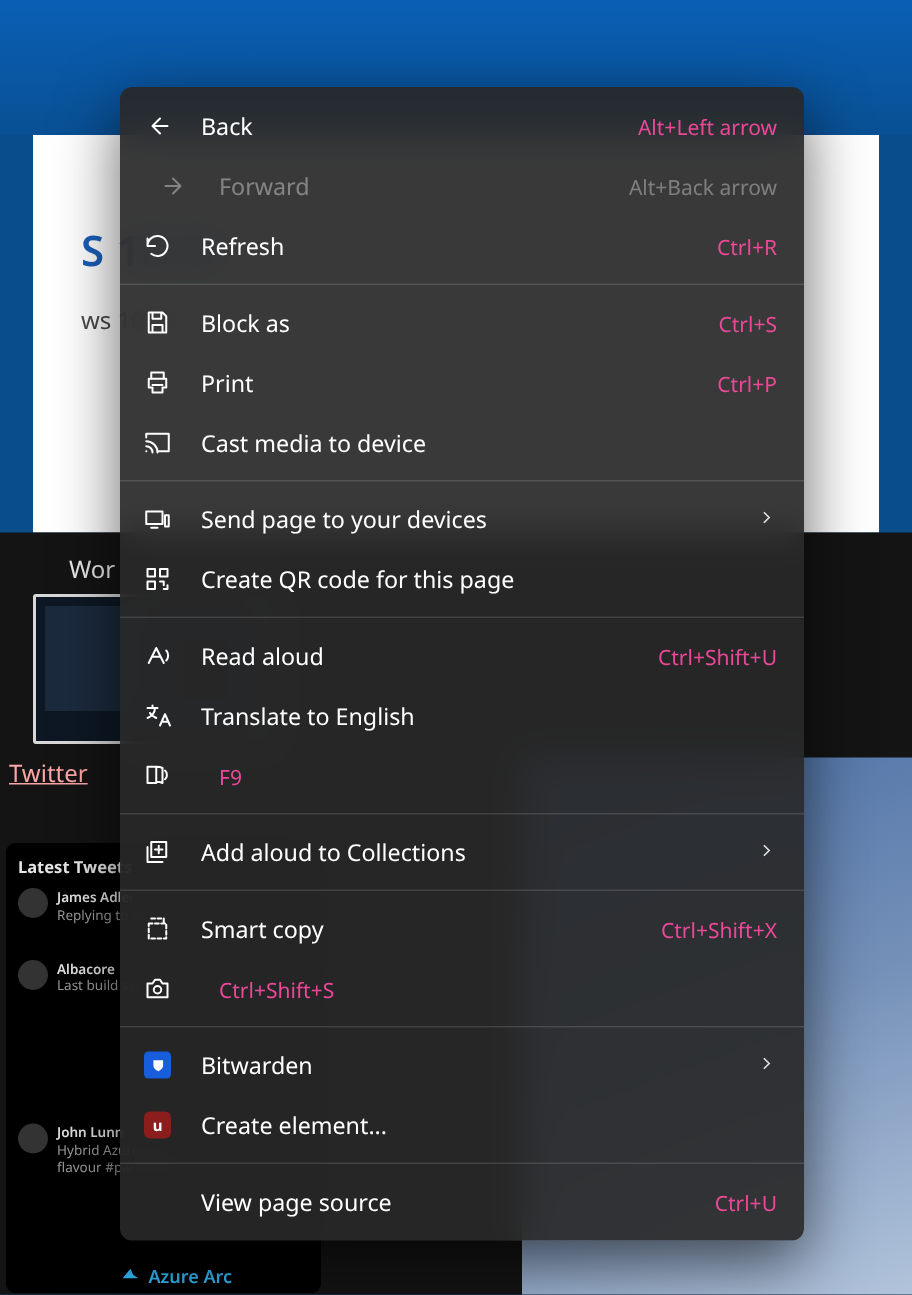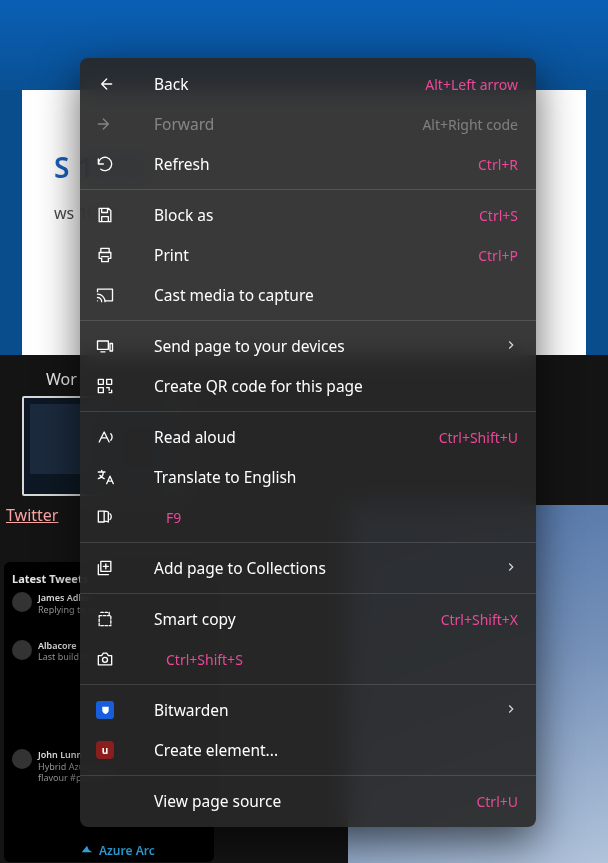--- a/index.html
+++ b/index.html
@@ -29,27 +29,26 @@
   .menu {
     position:absolute; top:58px; left:80px; width:456px;
     background: rgba(40,40,40,0.92);
     backdrop-filter: blur(12px);
     border-radius: 8px;
     box-shadow: 0 14px 42px rgba(0,0,0,.6);
     padding: 6px 0;
     color:#ffffff;
   }
   .item {
-    display:flex; align-items:center;
+    display:flex; align-items:flex-end;
     padding: 9px 18px 9px 14px;
     font-size:15.5px;
     cursor:pointer;
-    gap:20px;
   }
-  .item.disabled { color: rgba(255,255,255,.38); cursor:default; }
+  .item.disabled { color: rgba(255,255,255,.38); cursor:default;margin-left:12px; }
   .item.disabled .shortcut { color: rgba(255,255,255,.35); }
   .ico { width:22px; height:22px; margin-right:18px; flex:0 0 22px; display:flex; align-items:center; justify-content:center; color:inherit; }
   .ico svg { width:20px; height:20px; stroke:currentColor; fill:none; stroke-width:1.6; stroke-linecap:round; stroke-linejoin:round; }
   .label { flex:1 1 auto; }
   .shortcut { color:#ec4899; font-size:14px; margin-left:12px; white-space:nowrap;}
   .arrow { margin-left:12px; color:#dcdcdc; }
   .arrow svg{width:14px;height:14px;stroke:currentColor;fill:none;stroke-width:2;}
   .sep { height:1px; background: rgba(255,255,255,.13); margin:5px 0; }
 
   .badge-blue { width:18px;height:18px;border-radius:3px;background:#175DDC;display:flex;align-items:center;justify-content:center;}
@@ -108,21 +107,21 @@
     <span class="shortcut">Alt+Left arrow</span>
   </div>
 
   <div class="item disabled">
     <span class="ico">
         <svg viewBox="0 0 24 24">
           <path d="M10 6l6 6-6 6M4 12h12"></path>
         </svg>
       </span>
     <span class="label">Forward</span>
-    <span class="shortcut">Alt+Right code</span>
+    <span class="shortcut">Alt+Back arrow</span>
   </div>
 
   <div class="item">
     <span class="ico">
         <svg viewBox="0 0 24 24">
           <path d="M4 12a8 8 0 1 1 3 6.2M4 12V6m0 6h6"></path>
         </svg>
       </span>
     <span class="label">Refresh</span>
     <span class="shortcut">Ctrl+R</span>
@@ -149,21 +148,21 @@
     <span class="label">Print</span>
     <span class="shortcut">Ctrl+P</span>
   </div>
 
   <div class="item">
     <span class="ico">
         <svg viewBox="0 0 24 24">
           <path d="M3 8V5h18v14h-8 M3 11a9 9 0 0 1 9 9 M3 15a5 5 0 0 1 5 5 M3 19h.01"></path>
         </svg>
       </span>
-    <span class="label">Cast media to capture</span>
+    <span class="label">Cast media to device</span>
   </div>
 
   <div class="sep"></div>
 
   <div class="item">
     <span class="ico">
         <svg viewBox="0 0 24 24">
           <path d="M3 6h13v10H3z M18 9h3v9h-3z M7 19h5"></path>
         </svg>
       </span>
@@ -213,21 +212,21 @@
   </div>
 
   <div class="sep"></div>
 
   <div class="item">
     <span class="ico">
         <svg viewBox="0 0 24 24">
           <path d="M7 4h12v12H7z M4 8v12h12 M13 7v6 M10 10h6"></path>
         </svg>
       </span>
-    <span class="label">Add page to Collections</span>
+    <span class="label">Add aloud to Collections</span>
     <span class="arrow"><svg viewBox="0 0 24 24">
           <path d="M9 6l6 6-6 6"></path>
         </svg></span>
   </div>
 
   <div class="sep"></div>
 
   <div class="item">
     <span class="ico">
         <svg viewBox="0 0 24 24">

